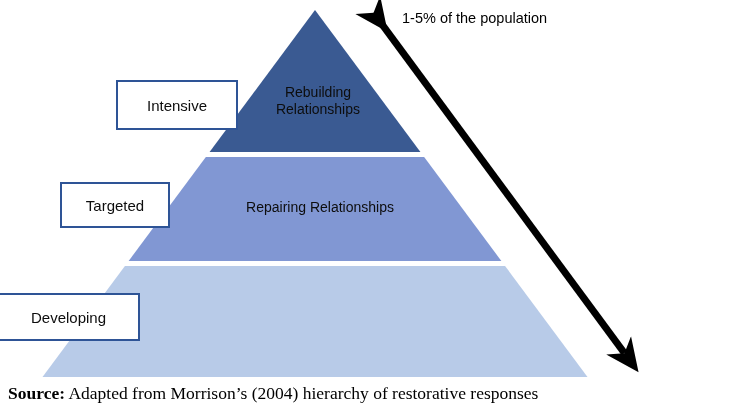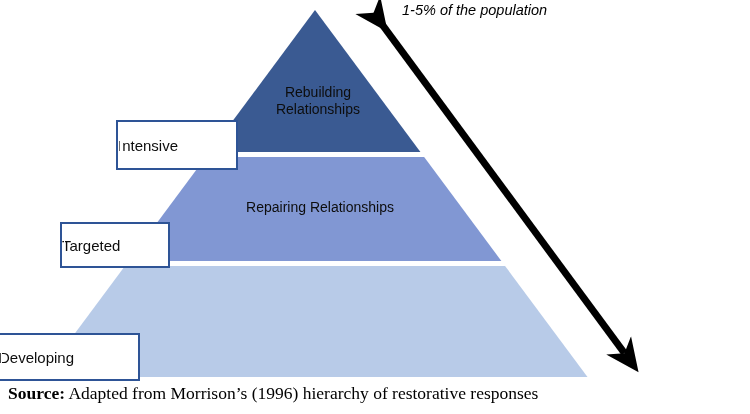--- a/index.html
+++ b/index.html
@@ -52,25 +52,25 @@
   }
 
   
   .callout {
     position: absolute;
     box-sizing: border-box;
     background: #ffffff;
     border: 2px solid #2e5496;
     display: flex;
     align-items: center;
+    justify-content: center;
     color: #0d0d0d;
     font-family: "Liberation Sans", sans-serif;
     font-size: 15px;
     z-index: 5;
-    margin-top: 40px;
   }
   .callout .inner-rule {
     position: absolute;
     left: 2px; top: 2px; right: 2px; bottom: 2px;
     border: 1px solid #ffffff;
     pointer-events: none;
   }
   #callout-intensive { left: 116px; top: 80px;  width: 122px; height: 50px; }
   #callout-targeted  { left: 60px;  top: 182px; width: 110px; height: 46px; }
   #callout-universal { left: -3px;  top: 293px; width: 143px; height: 48px; }
@@ -84,21 +84,21 @@
     height: 414px;
     pointer-events: none;
   }
   .annot {
     position: absolute;
     color: #000000;
     font-family: "Liberation Sans", sans-serif;
     font-size: 14.5px;
     white-space: nowrap;
   }
-  #annot-top    { left: 402px; top: 2px; font-style: italic; }
+  #annot-top    { left: 402px; top: 10px; }
   #annot-bottom { left: 637px; top: 331px; }
 
   
   #source-caption {
     position: absolute;
     left: 8px;
     top: 383px;
     width: 740px;
     font-family: "Liberation Serif", serif;
     font-size: 17.5px;
@@ -150,16 +150,16 @@
         <path d="M5,0.3 L0.2,2.5 L5,4.7 L3.6,2.5 Z" fill="#000000"></path>
       </marker>
     </defs>
     <line x1="624.4398644370488" y1="353.17035873243054" x2="373.5601355629512" y2="12.829641267569473" stroke="#000000" stroke-width="7" marker-start="url(#arrowhead-down)" marker-end="url(#arrowhead-up)"></line>
   </svg>
 
   <div class="annot" id="annot-top">1-5% of the population</div>
 
 
   <div id="source-caption">
-    <span class="src-label">Source:</span><span> Adapted from Morrison’s (1996) hierarchy of restorative responses</span>
+    <span class="src-label">Source:</span><span> Adapted from Morrison’s (2004) hierarchy of restorative responses</span>
   </div>
 
 </div>
 
 </body></html>

